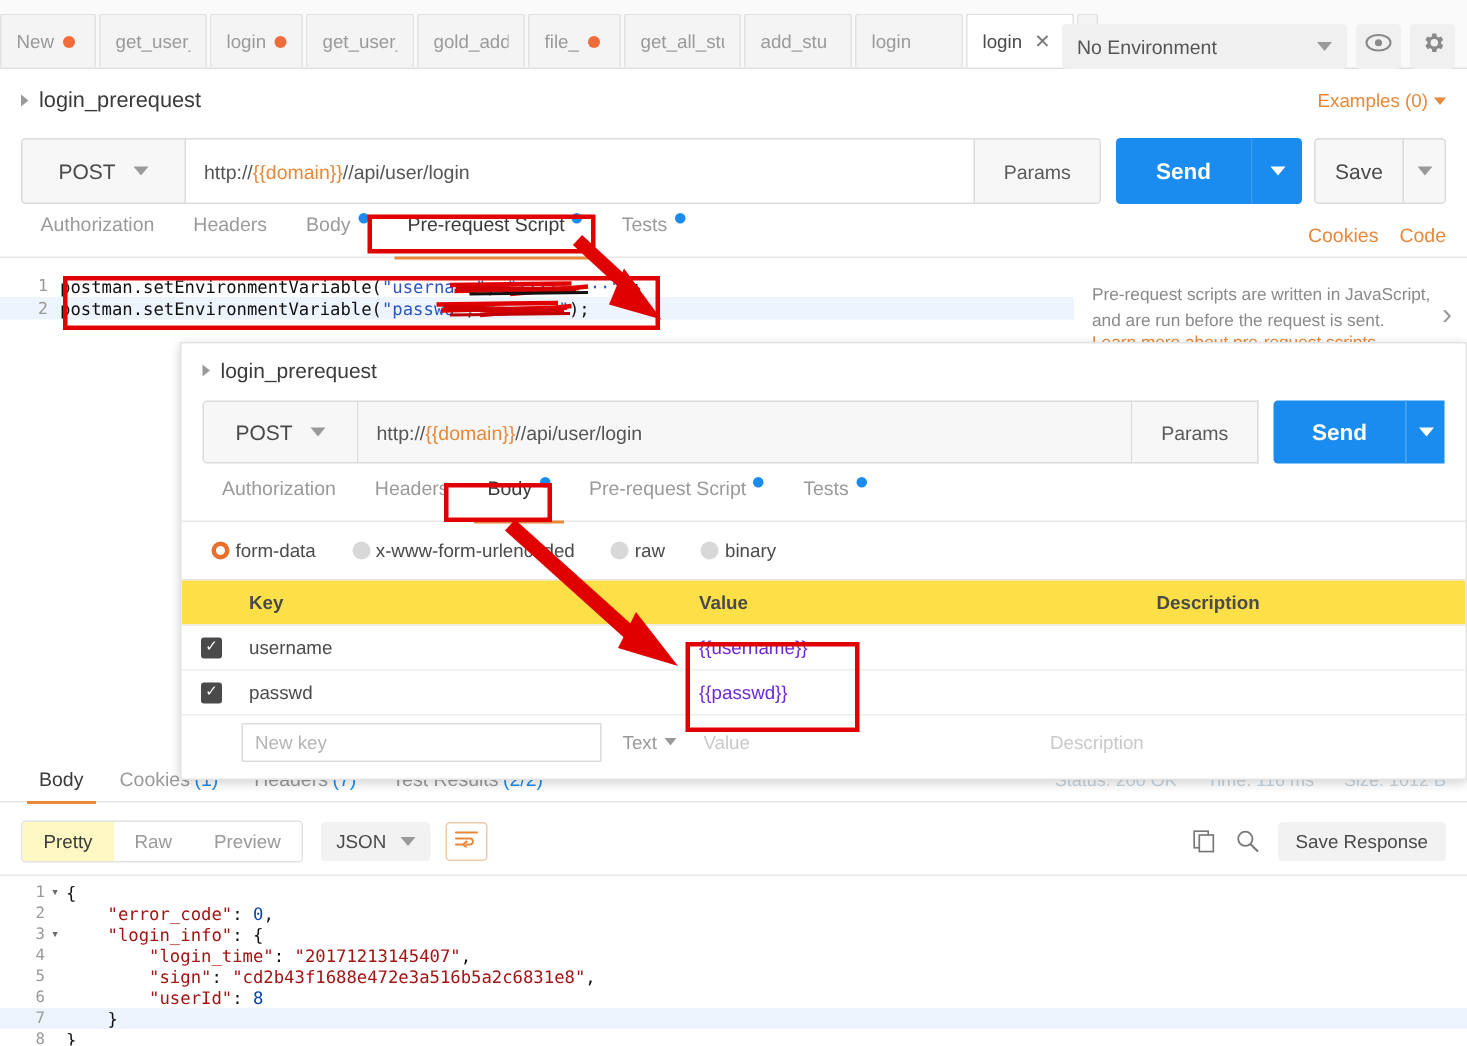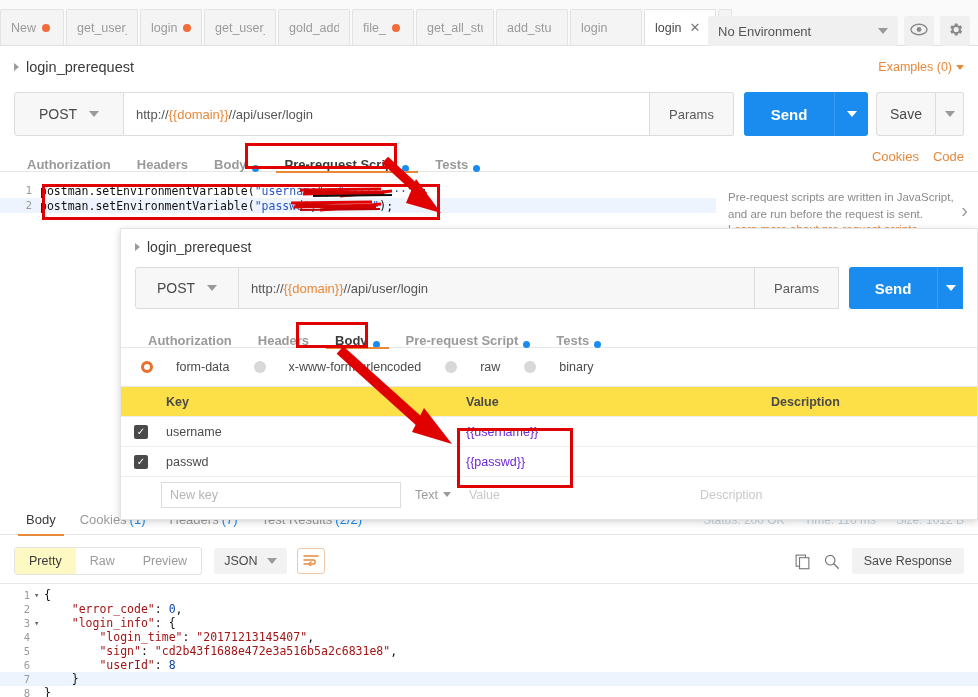--- a/index.html
+++ b/index.html
@@ -102,21 +102,21 @@
     width:28px; background:#f7f7f7; border:1px solid #dcdcdc; border-left:none; border-radius:0 3px 3px 0;
     display:flex;align-items:center;justify-content:center;
   }
 
   
   .subtabs {
     position:absolute; left:0; top:142px; width:978px; height:30px;
     display:flex; align-items:center; padding:0 14px; gap:0;
     border-bottom:1px solid #e6e6e6;
   }
-  .subtab { font-size:13px; color:#9a9a9a; padding:0 13px; display:flex; align-items:flex-end; gap:5px; position:relative; height:30px;font-weight:bold; }
+  .subtab { font-size:13px; color:#9a9a9a; padding:0 13px; display:flex; align-items:flex-start; gap:5px; position:relative; height:30px; }
   .subtab.active { color:#3a3a3a; }
   .subtab .bluedot { width:7px;height:7px;border-radius:50%;background:#1a8cf0; }
   .subtab.active::after { content:""; position:absolute; left:4px; right:4px; bottom:-1px; height:2px; background:#e8883a; }
   .right-links { margin-left:auto; display:flex; gap:14px; }
   .right-links span { color:#e8883a; font-size:13px; }
 
   
   .editor {
     position:absolute; left:0; top:183px; width:716px; height:48px; background:#fff;
   }
@@ -162,21 +162,21 @@
     width:88px; margin-left:10px; background:#1a8cf0; color:#fff; font-weight:bold; font-size:15px;
     display:flex;align-items:center;justify-content:center; border-radius:3px 0 0 3px;
   }
   .inset .i-sendcaret { width:26px; background:#1a8cf0; border-left:1px solid #3d9bf2;
     display:flex;align-items:center;justify-content:center; }
   .inset .i-subtabs {
     margin-top:9px; height:30px; display:flex; align-items:center; padding:0 14px;
     border-bottom:1px solid #e6e6e6;
   }
   .inset .i-radios { height:38px; display:flex; align-items:center; padding:0 20px; gap:10px; }
-  .radio-item { display:flex; align-items:center; gap:23px; font-size:12.5px; color:#4a4a4a; margin-right:14px; }
+  .radio-item { display:flex; align-items:center; gap:4px; font-size:12.5px; color:#4a4a4a; margin-right:14px; }
   .radio { width:12px; height:12px; border-radius:50%; background:#d8d8d8; display:inline-block; position:relative; }
   .radio.on { background:#fff; border:3px solid #e8702a; }
   .i-table { border-top:1px solid #e6e6e6; }
   .i-row { display:flex; height:30px; align-items:center; border-bottom:1px solid #eee; font-size:12.5px; }
   .i-row.head { color:#4a4a4a; font-weight:bold; background:#fde047; }
   .c-check { width:40px; display:flex; align-items:center; justify-content:center; }
   .chk { width:14px;height:14px;background:#4a4a4a;border-radius:2px;display:flex;align-items:center;justify-content:center;color:#fff;font-size:10px;line-height:1; }
   .c-key { width:305px; padding-left:5px; color:#4a4a4a; }
   .c-val { width:305px; color:#6d28d9; }
   .c-val.head { color:#4a4a4a; }

